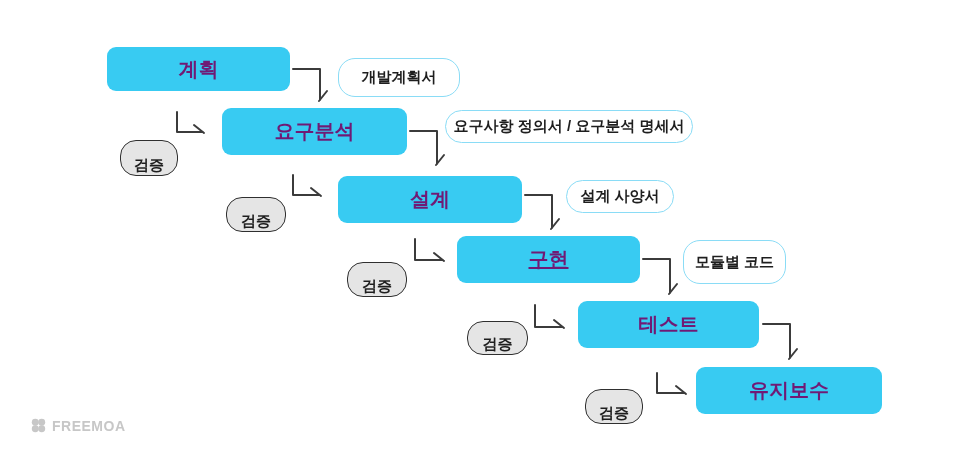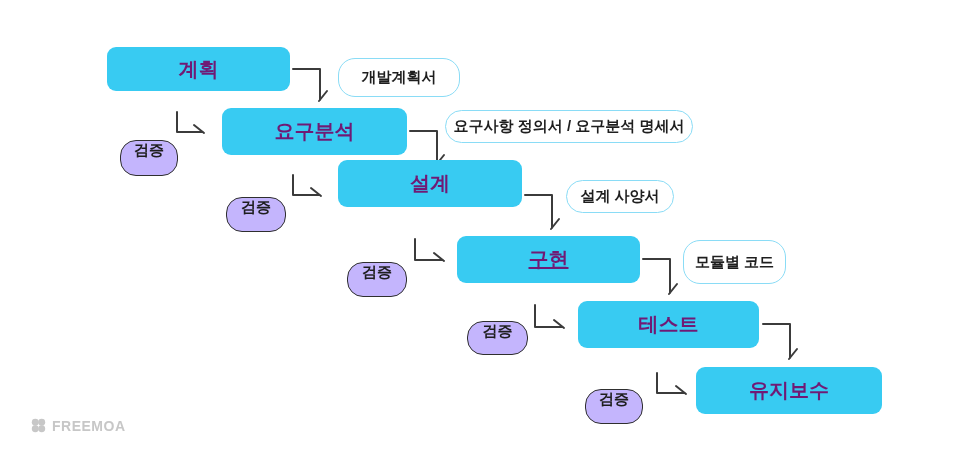--- a/index.html
+++ b/index.html
@@ -48,36 +48,36 @@
     font-size: 15px;
     font-weight: 600;
     display: flex;
     align-items: center;
     justify-content: center;
     white-space: nowrap;
     box-sizing: border-box;
   }
   .verify {
     position: absolute;
-    background: #c4b5fd;
+    background: #e5e5e5;
     border: 1.6px solid #2f2f2f;
     border-radius: 16px;
     color: #1e1e1e;
     font-size: 15px;
     font-weight: 600;
     display: flex;
-    align-items: flex-start;
+    align-items: flex-end;
     justify-content: center;
     white-space: nowrap;
     box-sizing: border-box;
   }
   
   .s1 { left:107px; top:47px;  width:183px; height:44px; }
   .s2 { left:222px; top:108px; width:185px; height:47px; }
-  .s3 { left:338px; top:160px; width:184px; height:47px; }
+  .s3 { left:338px; top:176px; width:184px; height:47px; }
   .s4 { left:457px; top:236px; width:183px; height:47px;text-decoration:underline; }
   .s5 { left:578px; top:301px; width:181px; height:47px; }
   .s6 { left:696px; top:367px; width:186px; height:47px; }
   
   .b1 { left:338px; top:58px;  width:122px; height:39px; }
   .b2 { left:445px; top:110px; width:248px; height:33px; }
   .b3 { left:566px; top:180px; width:108px; height:33px; }
   .b4 { left:683px; top:240px; width:103px; height:44px; }
   
   .v1 { left:120px; top:140px; width:58px; height:36px; }

